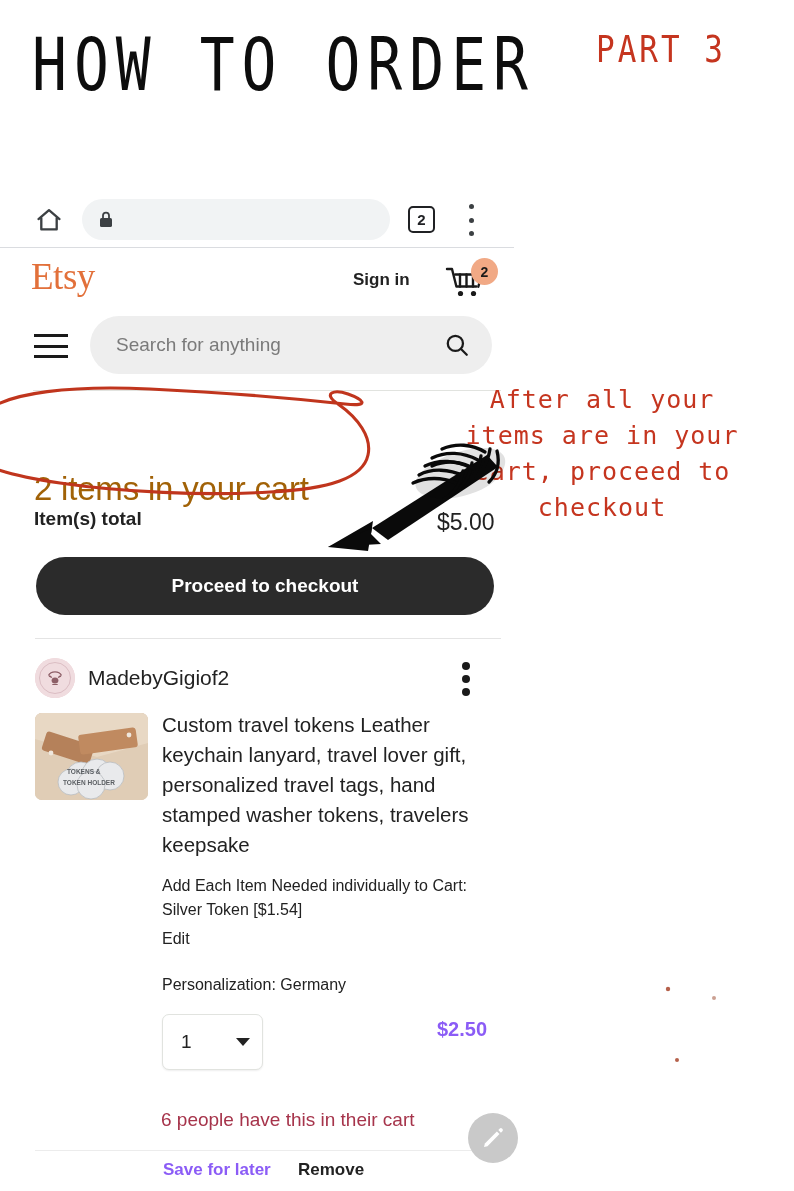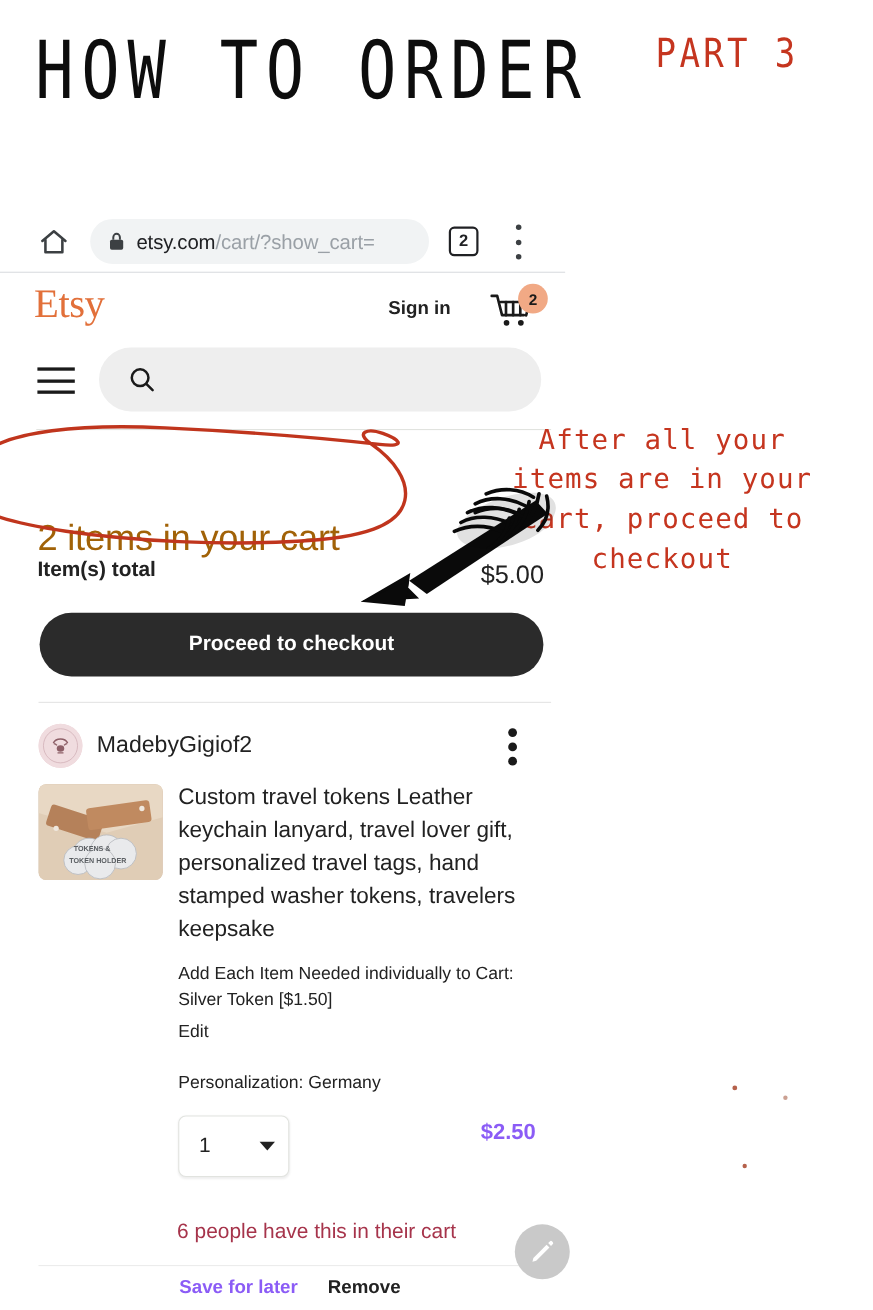--- a/index.html
+++ b/index.html
@@ -412,21 +412,20 @@
       </svg>
     </span>
 
     <div id="url-pill">
       <span id="lock-icon">
         <svg width="14" height="17" viewBox="0 0 14 17" fill="#3c4043">
           <rect x="1" y="7" width="12" height="9" rx="1.6"></rect>
           <path d="M4 7V4.6a3 3 0 0 1 6 0V7" fill="none" stroke="#3c4043" stroke-width="1.8"></path>
         </svg>
       </span>
-      <span id="url-text"><span class="host">etsy.com</span><span class="path">/cart/?show_cart=</span></span>
     </div>
 
     <div id="tab-count">2</div>
 
     <div id="browser-menu">
       <i></i>
         <i></i>
         <i></i>
     </div>
   </div>
@@ -449,20 +448,21 @@
     </div>
   </div>
 
   <div id="search-row">
     <div id="hamburger">
         <i></i>
         <i></i>
         <i></i>
       </div>
     <div id="search-pill">
+      <span id="search-placeholder">Search for anything</span>
       <span id="search-icon">
         <svg width="26" height="26" viewBox="0 0 24 24" fill="none" stroke="#1a1a1a" stroke-width="2.1" stroke-linecap="round">
           <circle cx="10.5" cy="10.5" r="7"></circle>
             <path d="M15.7 15.7 21 21"></path>
         </svg>
       </span>
     </div>
   </div>
   <div id="header-divider"></div>
 
@@ -504,21 +504,21 @@
           <circle cx="36" cy="69" r="13"></circle>
         <circle cx="56" cy="72" r="14"></circle>
       </g>
       <g fill="#5b5f63" font-family="sans-serif" font-size="6.5" font-weight="bold">
         <text x="32" y="61">TOKENS &amp;</text>
         <text x="28" y="72">TOKEN HOLDER</text>
       </g>
     </svg>
   </div>
   <div id="product-title">Custom travel tokens Leather keychain lanyard, travel lover gift, personalized travel tags, hand stamped washer tokens, travelers keepsake</div>
-  <div id="variation">Add Each Item Needed individually to Cart: Silver Token [$1.50]</div>
+  <div id="variation">Add Each Item Needed individually to Cart: Silver Token [$1.54]</div>
   <a id="edit-link" href="#">Edit</a>
   <div id="personalization">Personalization: Germany</div>
 
   <div id="qty-select">
     <span id="qty-value">1</span>
     <span id="qty-caret"></span>
   </div>
   <div id="item-price">$2.50</div>
 
   <div id="scarcity">6 people have this in their cart</div>

